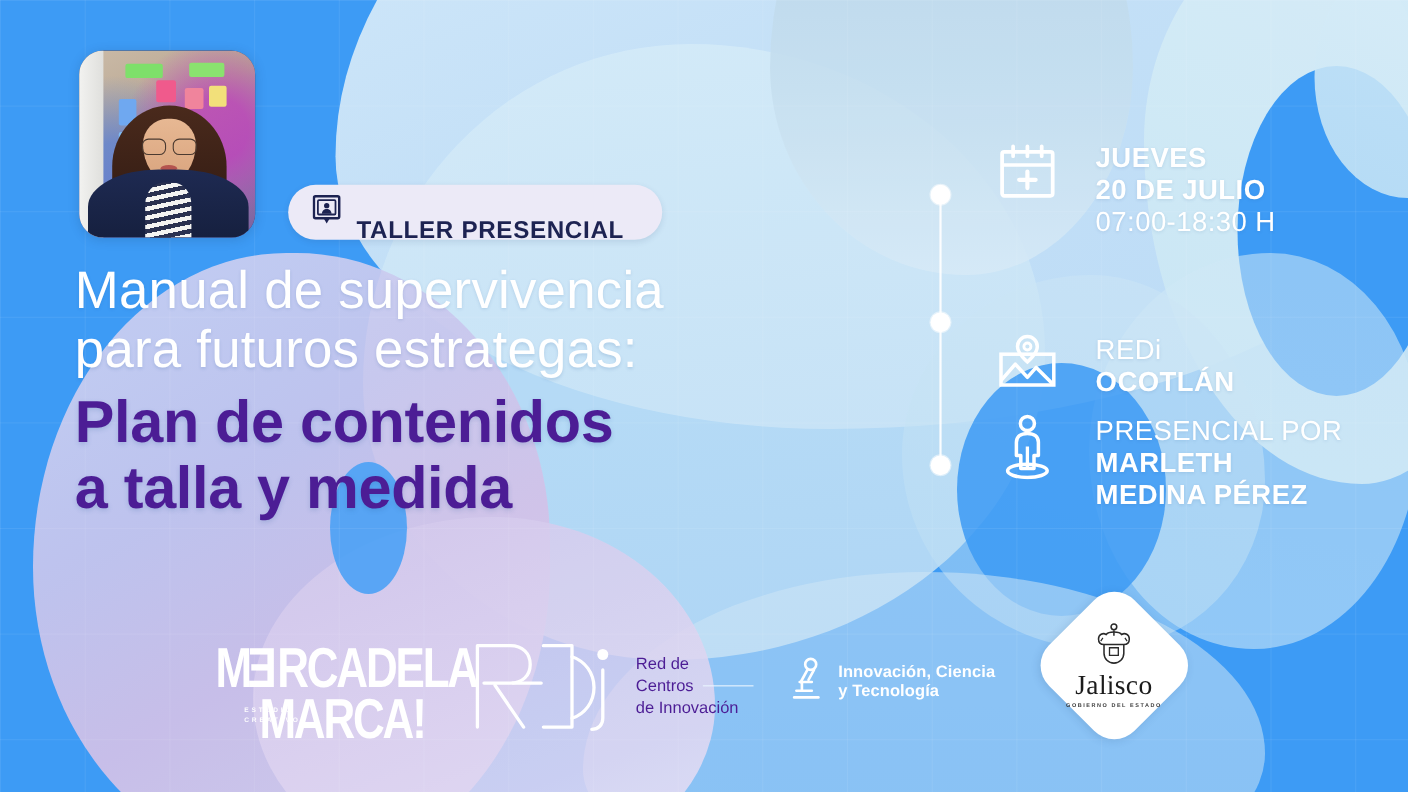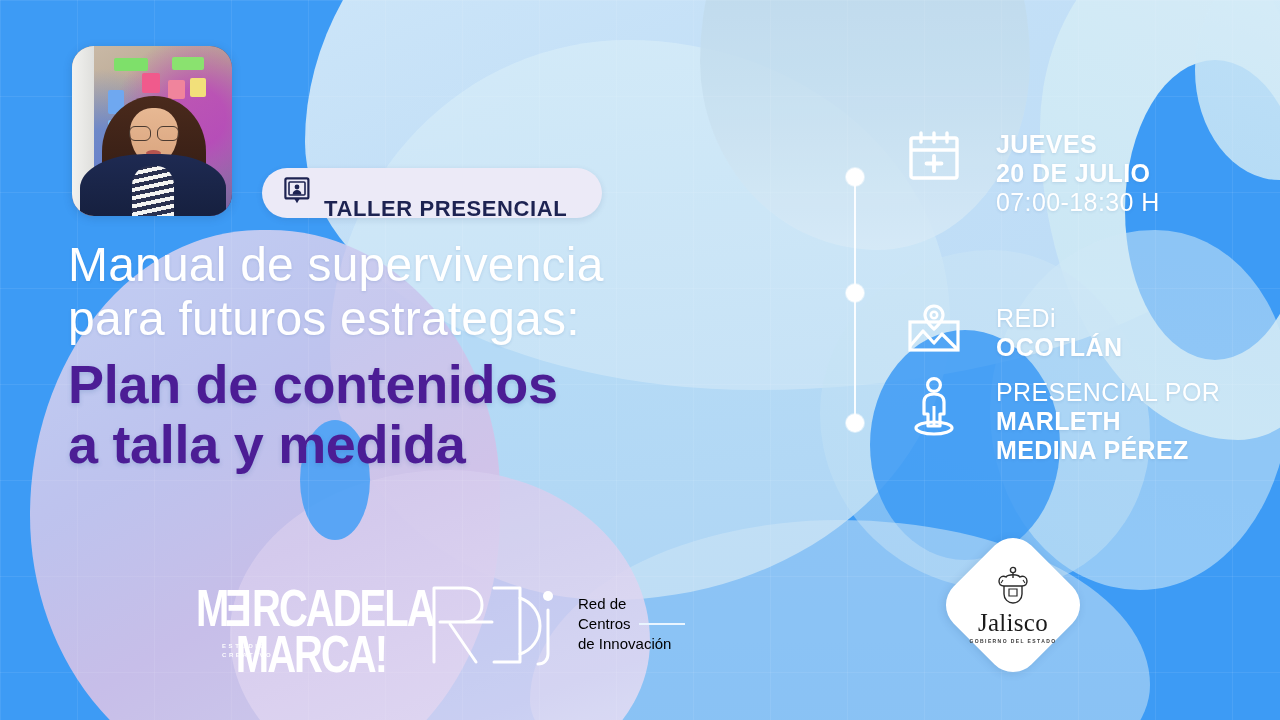--- a/index.html
+++ b/index.html
@@ -270,21 +270,21 @@
     transform:scaleY(1.28); transform-origin:right top;
     white-space:nowrap;
   }
   .mdlm-sub {
     position:absolute; left:26px; top:68px;
     font-size:6px; font-weight:700; letter-spacing:2.6px;
     line-height:9px; opacity:.95; white-space:nowrap;
   }
 
   .logo-redi { position:absolute; left:424px; bottom:4px; display:flex; align-items:center; gap:14px; }
-  .redi-text { color:#000000; font-size:15px; line-height:20px; font-weight:400; }
+  .redi-text { color:#4c1d95; font-size:15px; line-height:20px; font-weight:400; }
   .redi-text .row { display:flex; align-items:center; gap:8px; white-space:nowrap; }
   .redi-rule { display:inline-block; width:46px; height:1.6px; background:#eaf5ff; }
 
   .logo-ict { position:absolute; left:716px; bottom:36px; display:flex; align-items:center; gap:12px; }
   .ict-text {
     color:#ffffff; font-size:15px; line-height:18px; font-weight:700;
     letter-spacing:.1px; white-space:nowrap;
   }
 
   .logo-jal {
@@ -451,20 +451,37 @@
         <span class="row">
           <span>Centros</span>
           <i class="redi-rule"></i>
         </span>
         <span class="row">
           <span>de Innovación</span>
         </span>
       </span>
     </div>
 
+    <div class="logo-ict">
+      <span>
+        <svg width="34" height="40" viewBox="0 0 34 40" fill="none">
+          <circle cx="21" cy="7" r="5" stroke="#fff" stroke-width="2.4"></circle>
+          <path d="M18 12l-6 11" stroke="#fff" stroke-width="2.4" stroke-linecap="round"></path>
+          <path d="M24 12l-5 9" stroke="#fff" stroke-width="2.4" stroke-linecap="round"></path>
+          <path d="M11 23h11" stroke="#fff" stroke-width="2.4" stroke-linecap="round"></path>
+          <path d="M13 23v8" stroke="#fff" stroke-width="2.4" stroke-linecap="round"></path>
+          <path d="M6 37h22" stroke="#fff" stroke-width="2.4" stroke-linecap="round"></path>
+          <path d="M8 31h14" stroke="#fff" stroke-width="2.4" stroke-linecap="round"></path>
+        </svg>
+      </span>
+      <span class="ict-text">
+        <div>Innovación, Ciencia</div>
+        <div>y Tecnología</div>
+      </span>
+    </div>
 
     <div class="logo-jal">
       <div class="jal-inner">
         <span>
           <svg width="46" height="40" viewBox="0 0 46 40" fill="none">
             <circle cx="23" cy="4" r="2.6" stroke="#2a2a2a" stroke-width="1.4"></circle>
             <path d="M23 7v5" stroke="#2a2a2a" stroke-width="1.4"></path>
             <path d="M9 15c0-4 4-6 7-4 2-3 12-3 14 0 3-2 7 0 7 4 0 3-2 5-5 5H14c-3 0-5-2-5-5z" stroke="#2a2a2a" stroke-width="1.4" fill="none"></path>
             <path d="M14 20v8c0 5 4 9 9 9s9-4 9-9v-8" stroke="#2a2a2a" stroke-width="1.4" fill="none"></path>
             <path d="M19 23h8v7h-8z" stroke="#2a2a2a" stroke-width="1.2"></path>

